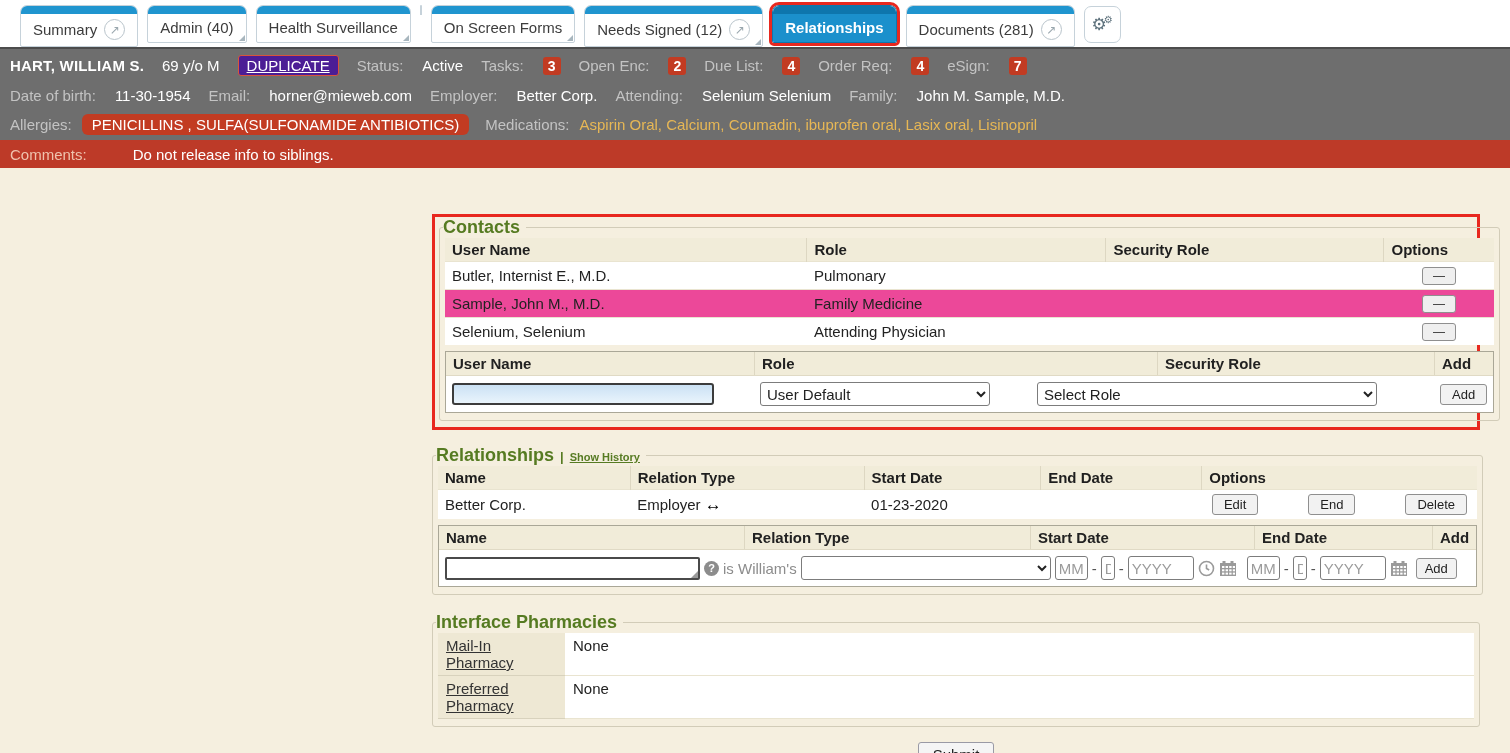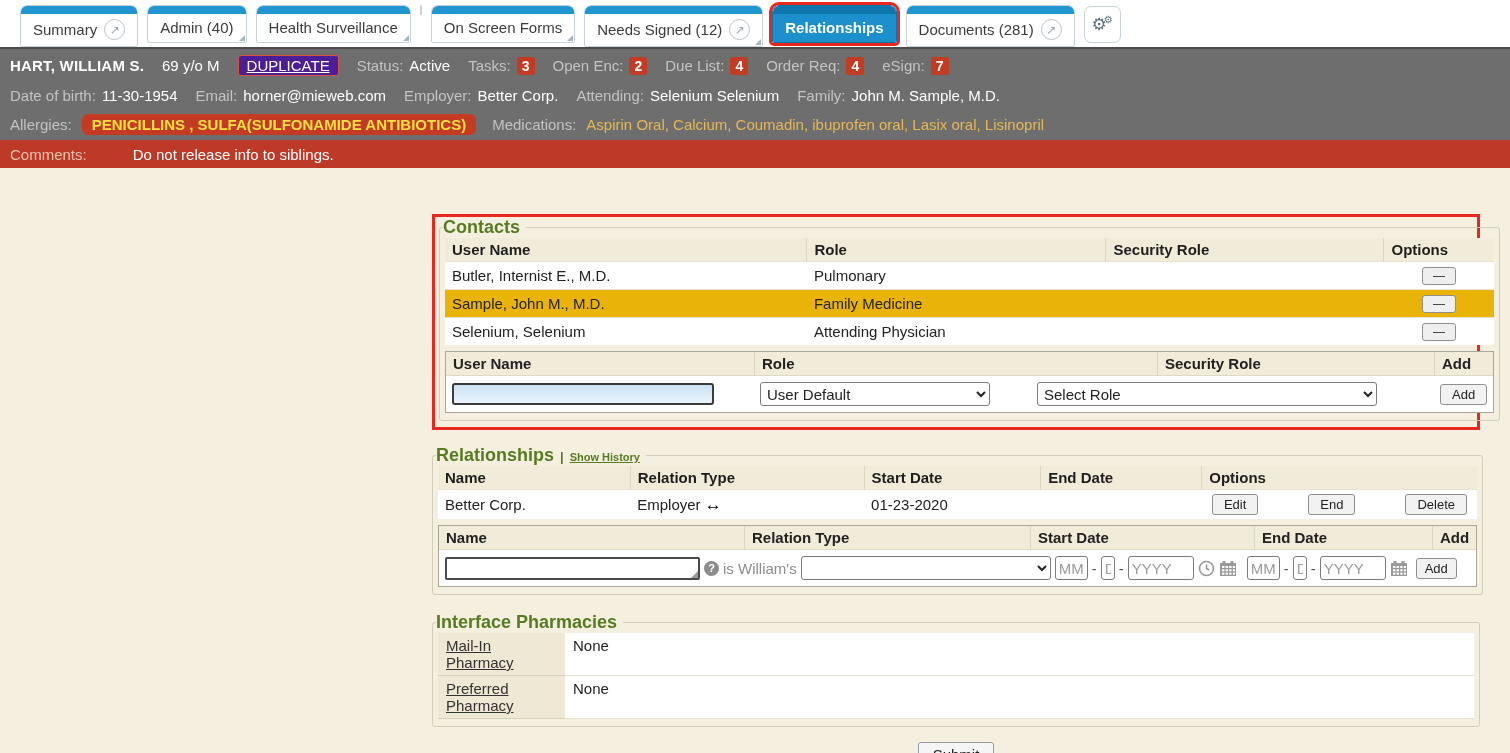--- a/index.html
+++ b/index.html
@@ -22,39 +22,39 @@
 
   
   .phead { background:#6e6e6e; border-top:2px solid #4c4c4c; color:#fff; }
   .prow { display:flex; align-items:center; padding:0 10px; }
   .prow1 { height:33px; gap:18px; font-size:15px; }
   .prow2 { height:27px; gap:18px; font-size:15px; }
   .prow3 { height:31px; gap:10px; font-size:15px; }
   .plbl { color:#c3c3c3; }
   .pval { color:#fff; }
   .pname { font-weight:bold; font-size:15px; letter-spacing:.2px; }
-  .pgroup { display:flex; align-items:center; gap:6px; }
+  .pgroup { display:flex; align-items:center; gap:19px; }
   .badge { background:#c23b22; color:#fff; font-weight:bold; border-radius:3px; padding:1px 5px; font-size:14px; }
   .dupbox { background:#4c1d95; border:1px solid #d9543c; border-radius:3px; padding:1px 8px; color:#fff; text-decoration:underline; cursor:pointer; }
-  .allergybox { background:#c23b22; border-radius:6px; padding:2px 10px; color:#fde047;font-weight:bold; }
+  .allergybox { background:#c23b22; border-radius:6px; padding:2px 10px; color:#ffffff; }
   .meds { color:#e7b755; }
   .commentbar { background:#bd3a28; color:#fff; height:28px; display:flex; align-items:center; padding:0 10px; }
   .commentbar .plbl { color:#efc2ad; margin-right:46px; }
 
   
   .content { margin:46px 30px 0 432px; width:1048px; }
   fieldset { border:1px solid #d2ccb8; border-radius:3px; padding:0 5px 7px 5px; background:transparent; }
   legend { color:#567b22; font-weight:bold; font-size:18px; padding:0 6px 0 0; margin-left:-2px; }
   .redwrap { border:3px solid #e8281f; padding:0px 4px 6px 4px; }
 
   table.grid { width:100%; border-collapse:collapse; }
   table.grid th { background:#f1ecd9; text-align:left; font-size:15px; color:#1e1e1e; padding:3px 7px; border-left:1px solid #ddd7c2; }
   table.grid th:first-child { border-left:none; }
   table.grid td { background:#fff; font-size:15px; padding:4px 7px; border-top:1px solid #e9e4d0; }
-  table.grid tr.alt td { background:#eab308; }
+  table.grid tr.alt td { background:#ec4899; }
   th.center, td.center { text-align:center; }
 
   .minusbtn { width:34px; height:18px; background:#efefef; border:1px solid #8f8f8f; border-radius:3px; font-size:12px; line-height:12px; color:#333; cursor:pointer; }
   .smallbtn { background:#f2f2f2; border:1px solid #8f8f8f; border-radius:3px; padding:2px 11px; font-size:13px; color:#222; cursor:pointer; font-family:"Liberation Sans",sans-serif; }
 
   .addbox { margin-top:6px; background:#fff; border:1px solid #aaa797; }
   .addhead { display:flex; background:#f1ecd9; border-bottom:1px solid #e0dac5; }
   .addhead .hc { font-weight:bold; font-size:15px; padding:3px 7px; border-left:1px solid #ddd7c2; }
   .addhead .hc:first-child { border-left:none; }
   .addrow { display:flex; align-items:center; padding:6px 6px; gap:6px; background:#fff; }

